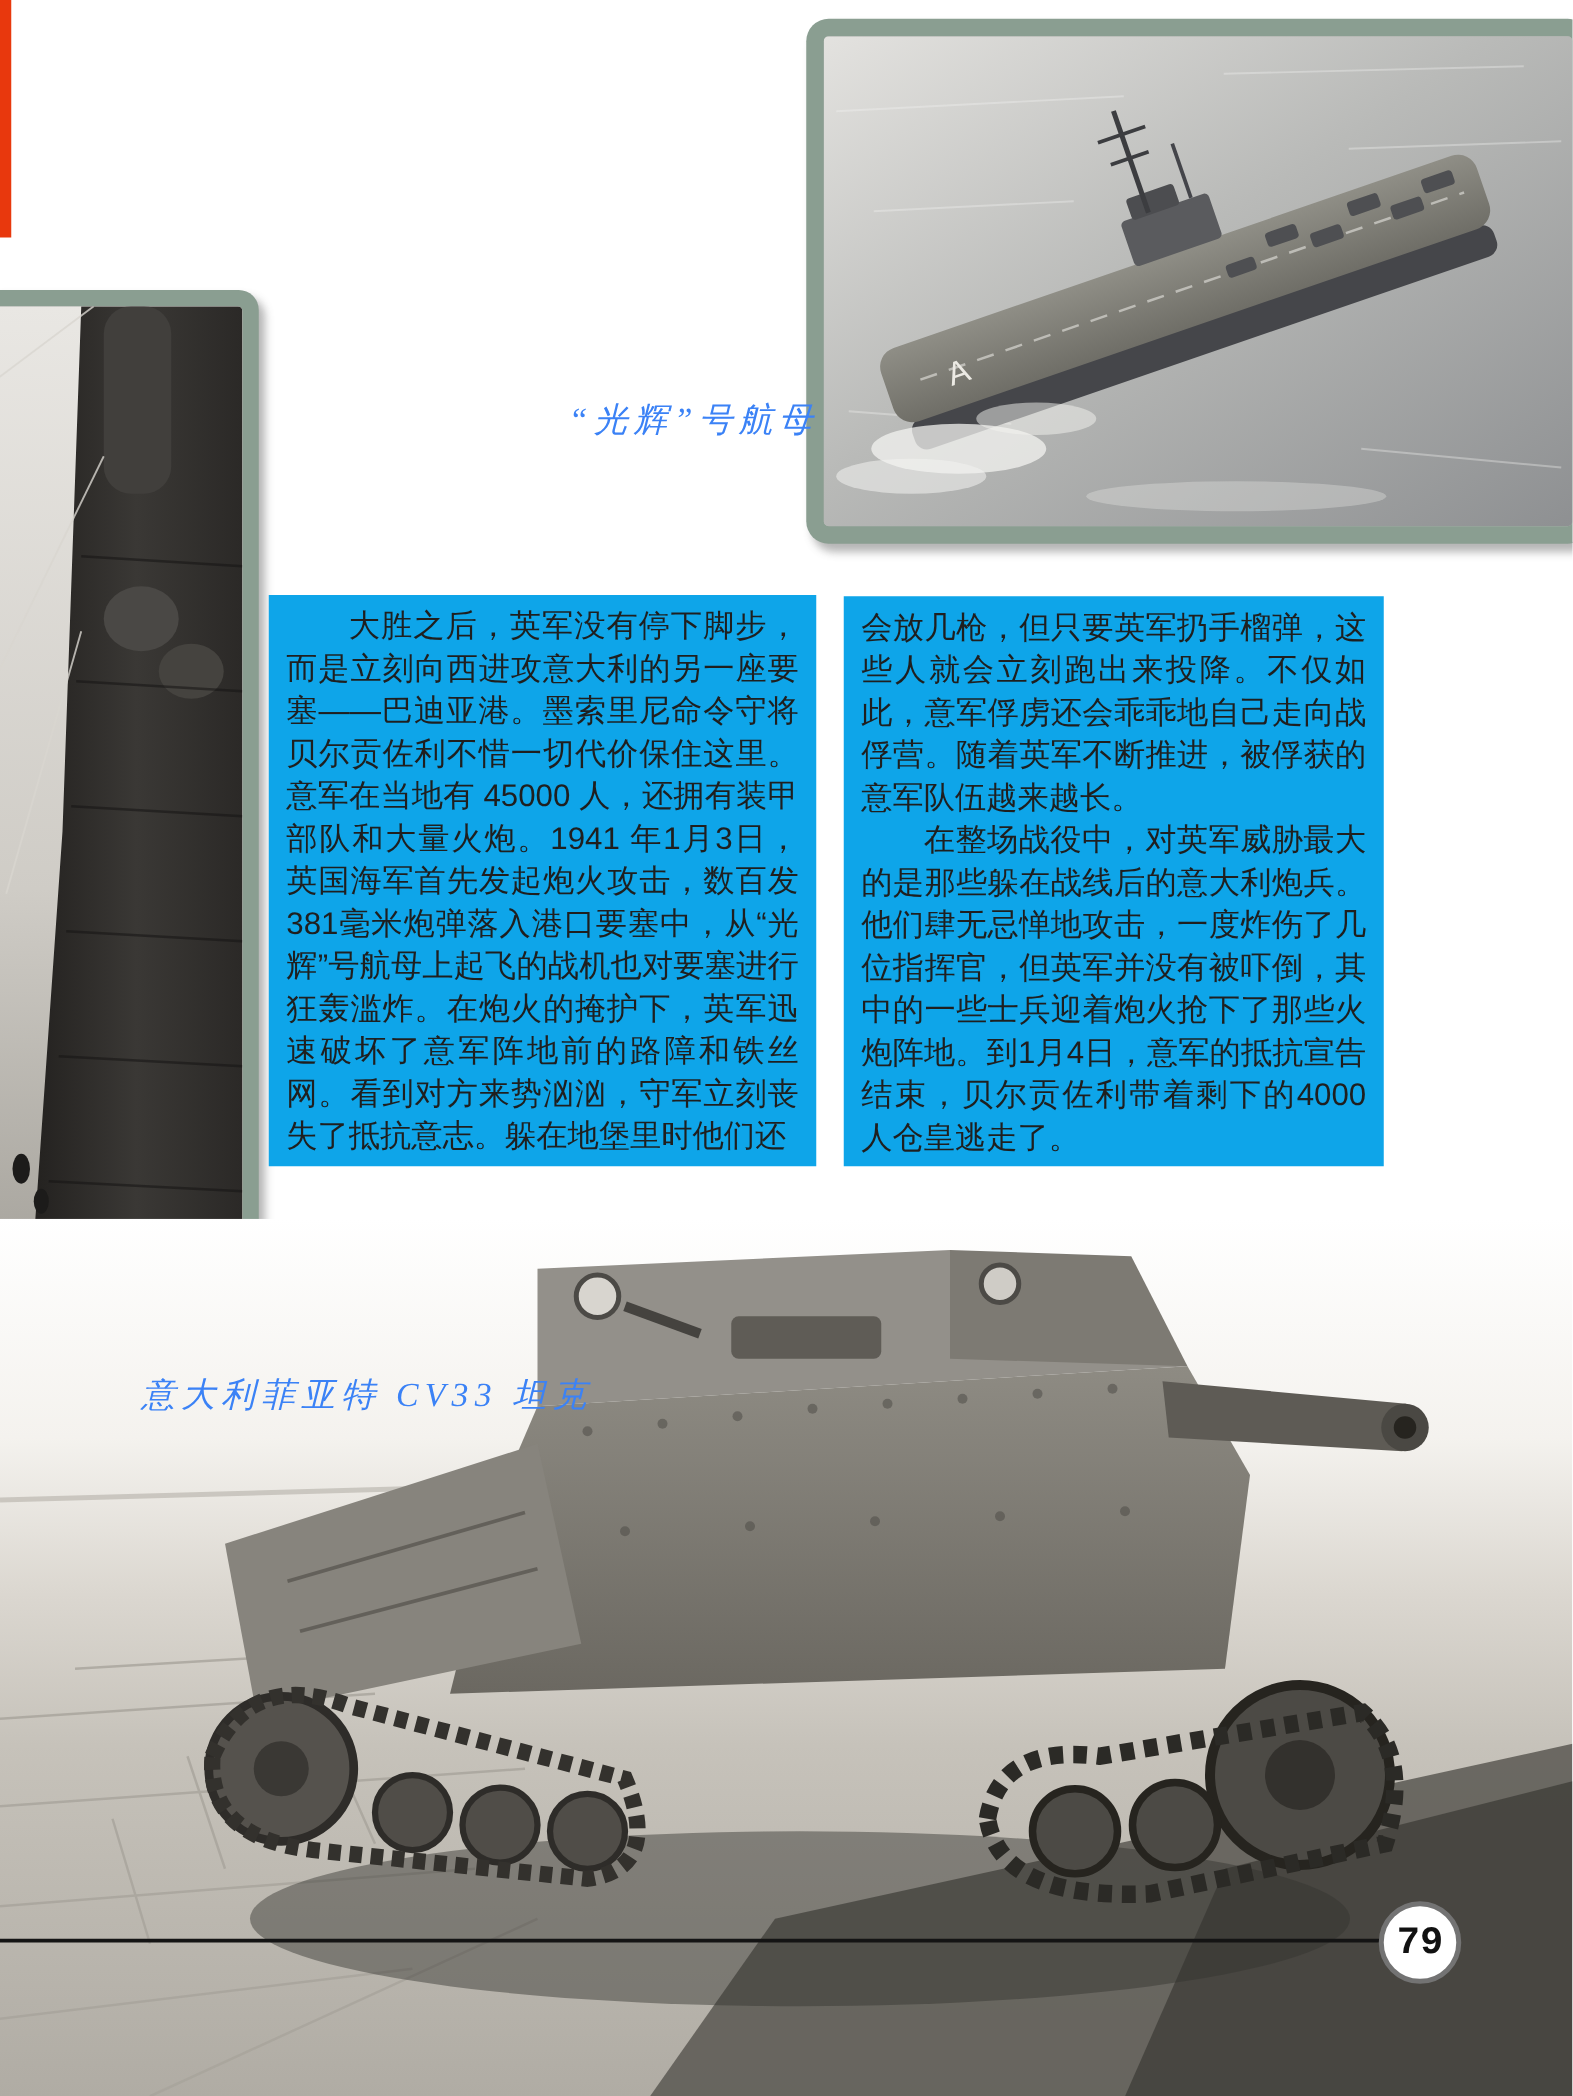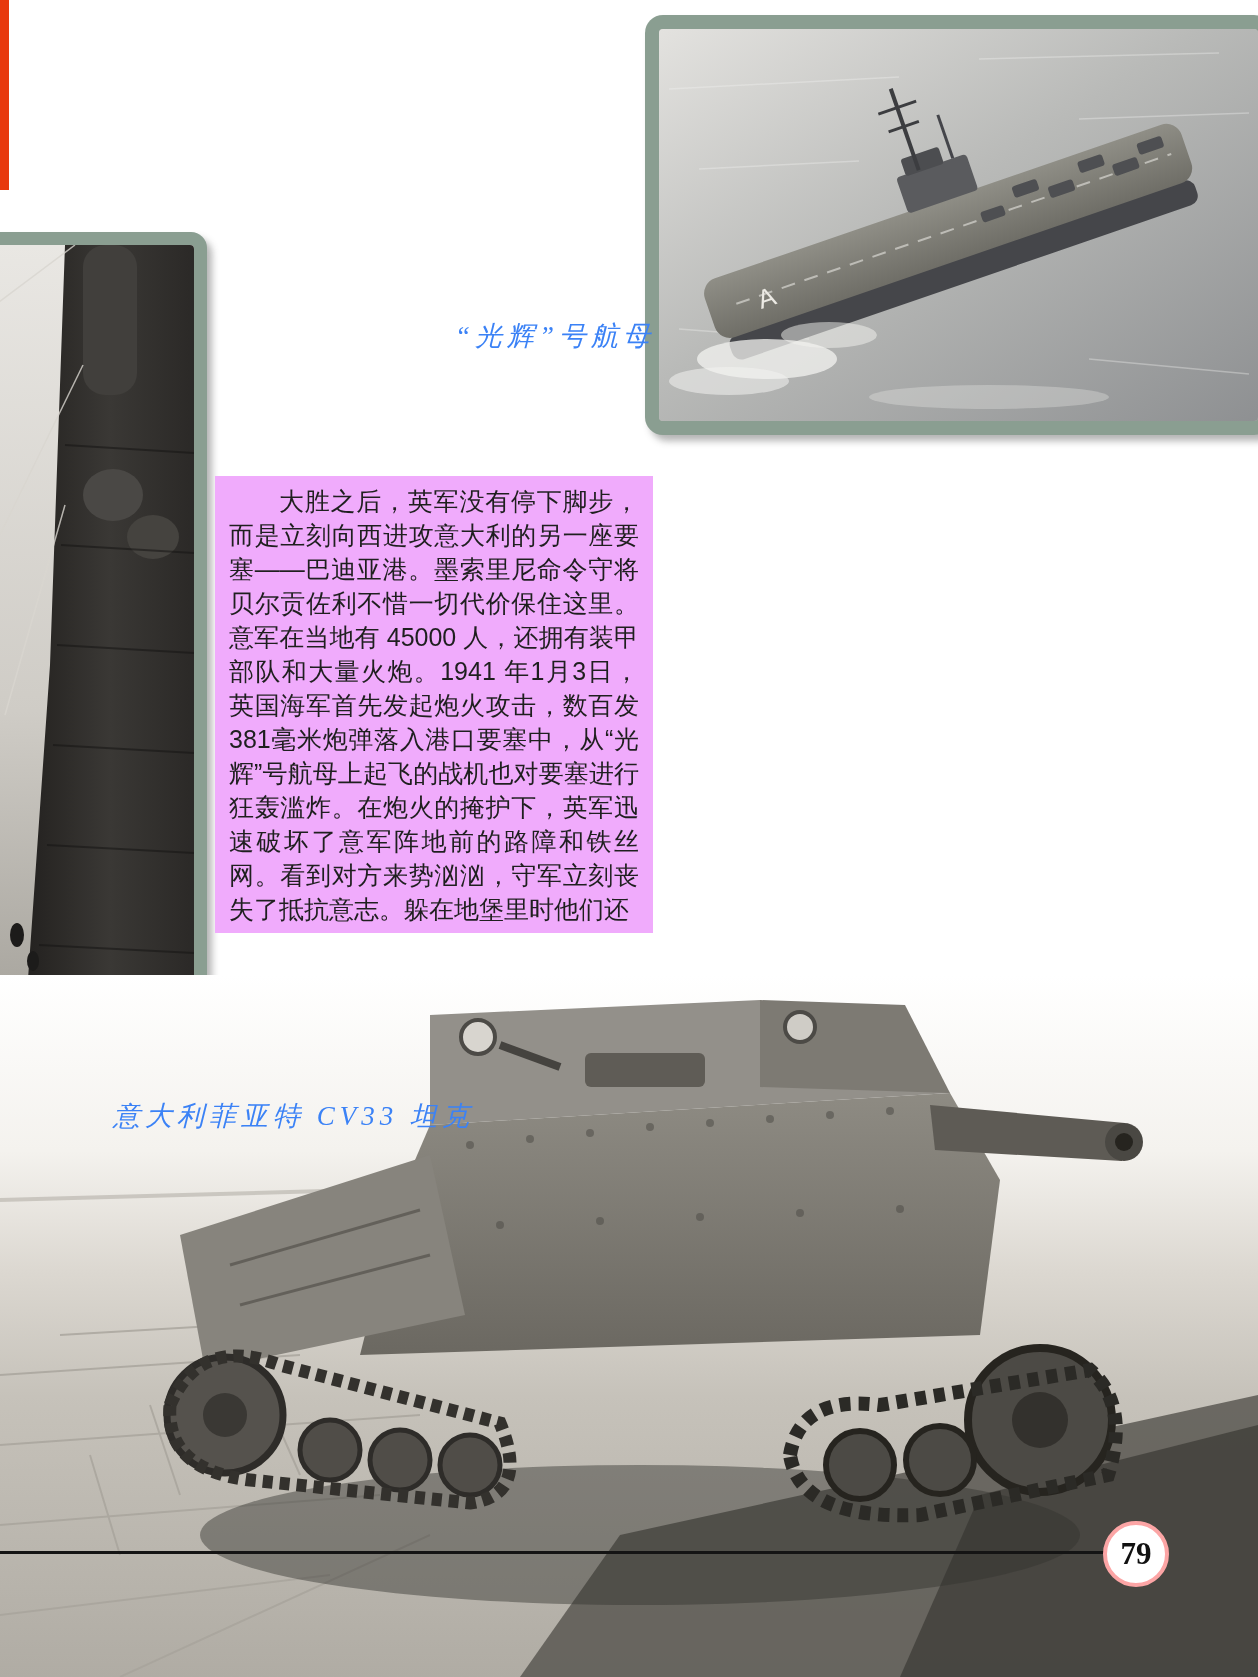--- a/index.html
+++ b/index.html
@@ -30,40 +30,40 @@
   .caption{
     position:absolute;color:#3b82f6;
     font-family:"Liberation Serif","DejaVu Serif",serif;
     font-style:italic;letter-spacing:5px;white-space:nowrap;z-index:6;
   }
   .caption-carrier{left:455px;top:318px;font-size:27px;}
   .caption-tank{left:113px;top:1098px;font-size:27px;text-align:center;}
 
   
   .textbox{
-    position:absolute;background:#f0abfc;color:#1f1f1f;
+    position:absolute;background:#0ea5e9;color:#1f1f1f;
     padding:8px 14px;box-sizing:border-box;overflow:hidden;
     font-size:25px;line-height:34px;text-align:justify;
     text-justify:inter-ideograph;
   }
   .textbox p{margin:0;}
   .textbox p.indent{text-indent:2em;}
   .box-left{left:215px;top:476px;width:438px;height:457px;}
   .box-right{left:675px;top:477px;width:432px;height:456px;}
 
   
   .tank-photo{position:absolute;left:0;top:975px;width:1258px;height:702px;z-index:1;}
 
   
   .footer-rule{position:absolute;left:0;top:1551px;width:1108px;height:3px;background:#141414;z-index:4;}
   .page-number{
     position:absolute;left:1103px;top:1521px;width:58px;height:58px;z-index:5;
-    background:#ffffff;border:4px solid #fca5a5;border-radius:50%;
+    background:#ffffff;border:4px solid #737373;border-radius:50%;
     display:flex;align-items:center;justify-content:center;
-    font-family:Liberation Serif, serif;font-weight:bold;font-size:31px;color:#111;
+    font-family:Liberation Mono, monospace;font-weight:bold;font-size:31px;color:#111;
   }
 </style>
 </head>
 <body>
 
 <div class="page">
 
   <div class="red-bar"></div>
 
   <figure class="photo-frame frame-carrier">
@@ -160,20 +160,24 @@
           <ellipse cx="14" cy="742" rx="8" ry="10"></ellipse>
         </g>
       </svg>
     </div>
   </figure>
 
   <section class="textbox box-left">
     <p class="indent">大胜之后，英军没有停下脚步，而是立刻向西进攻意大利的另一座要塞——巴迪亚港。墨索里尼命令守将贝尔贡佐利不惜一切代价保住这里。意军在当地有 45000 人，还拥有装甲部队和大量火炮。1941 年1月3日，英国海军首先发起炮火攻击，数百发381毫米炮弹落入港口要塞中，从“光辉”号航母上起飞的战机也对要塞进行狂轰滥炸。在炮火的掩护下，英军迅速破坏了意军阵地前的路障和铁丝网。看到对方来势汹汹，守军立刻丧失了抵抗意志。躲在地堡里时他们还</p>
   </section>
 
+  <section class="textbox box-right">
+    <p>会放几枪，但只要英军扔手榴弹，这些人就会立刻跑出来投降。不仅如此，意军俘虏还会乖乖地自己走向战俘营。随着英军不断推进，被俘获的意军队伍越来越长。</p>
+    <p class="indent">在整场战役中，对英军威胁最大的是那些躲在战线后的意大利炮兵。他们肆无忌惮地攻击，一度炸伤了几位指挥官，但英军并没有被吓倒，其中的一些士兵迎着炮火抢下了那些火炮阵地。到1月4日，意军的抵抗宣告结束，贝尔贡佐利带着剩下的4000 人仓皇逃走了。</p>
+  </section>
 
   <div class="tank-photo">
     <svg viewBox="0 0 1258 702" preserveAspectRatio="none">
       <defs>
         <linearGradient id="sky3" x1="0" y1="0" x2="0" y2="1">
           <stop offset="0" stop-color="#ffffff"></stop>
           <stop offset="0.25" stop-color="#f4f2ee"></stop>
           <stop offset="0.42" stop-color="#dcd8d1"></stop>
           <stop offset="0.6" stop-color="#c6c2ba"></stop>
           <stop offset="1" stop-color="#b0aca4"></stop>

